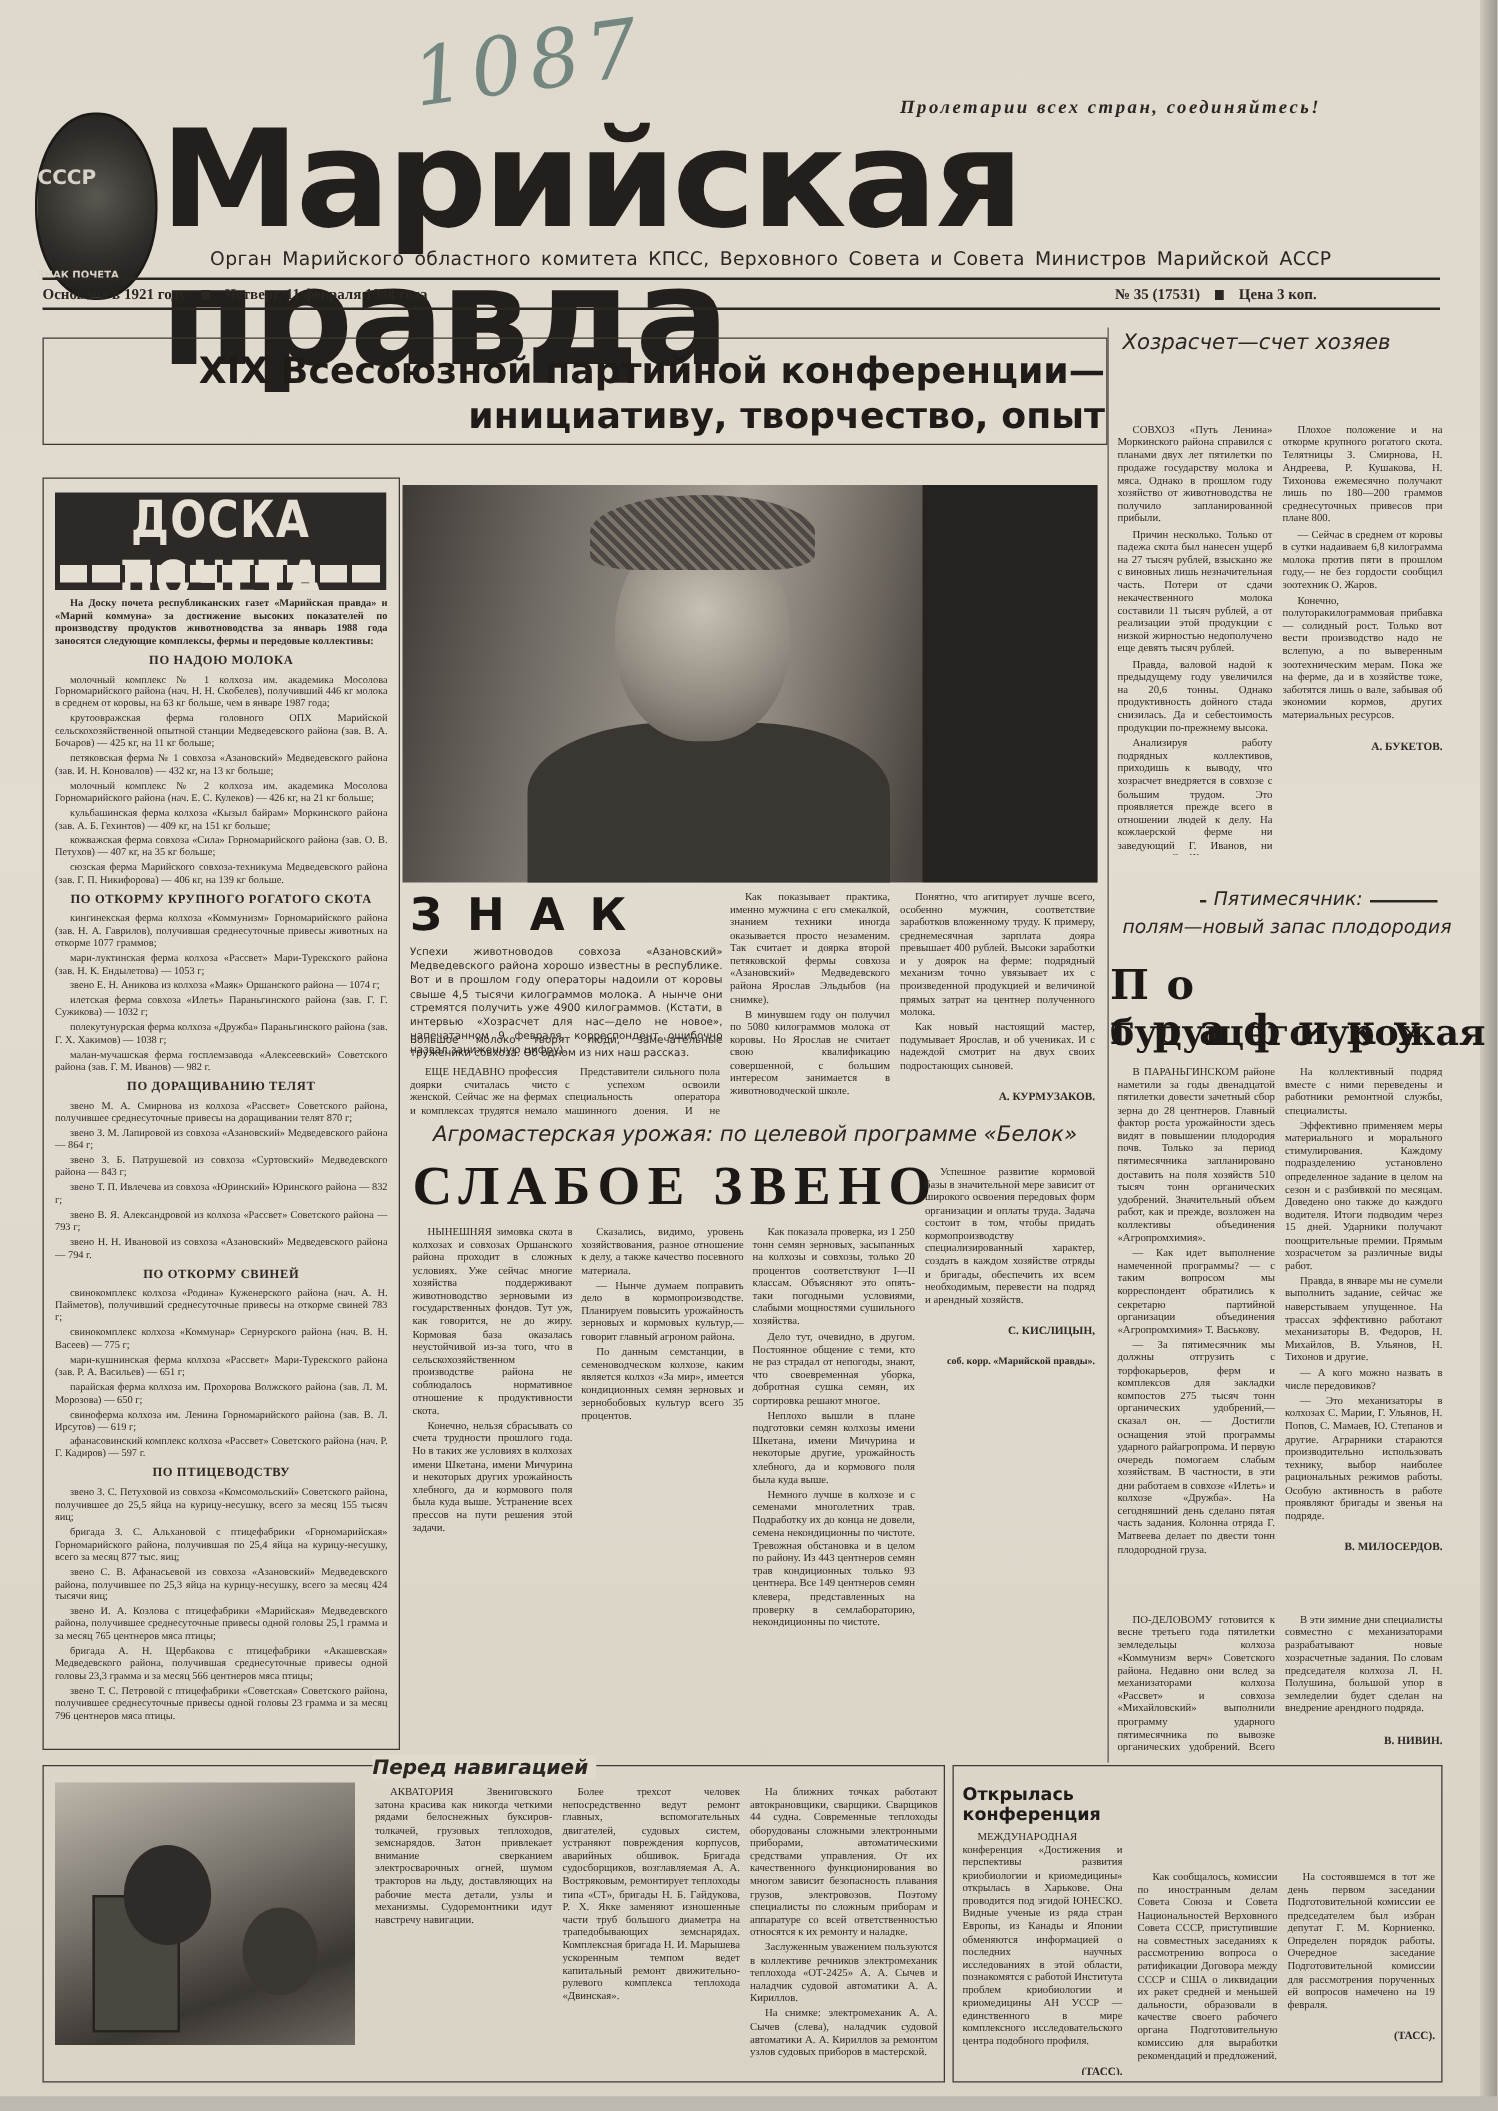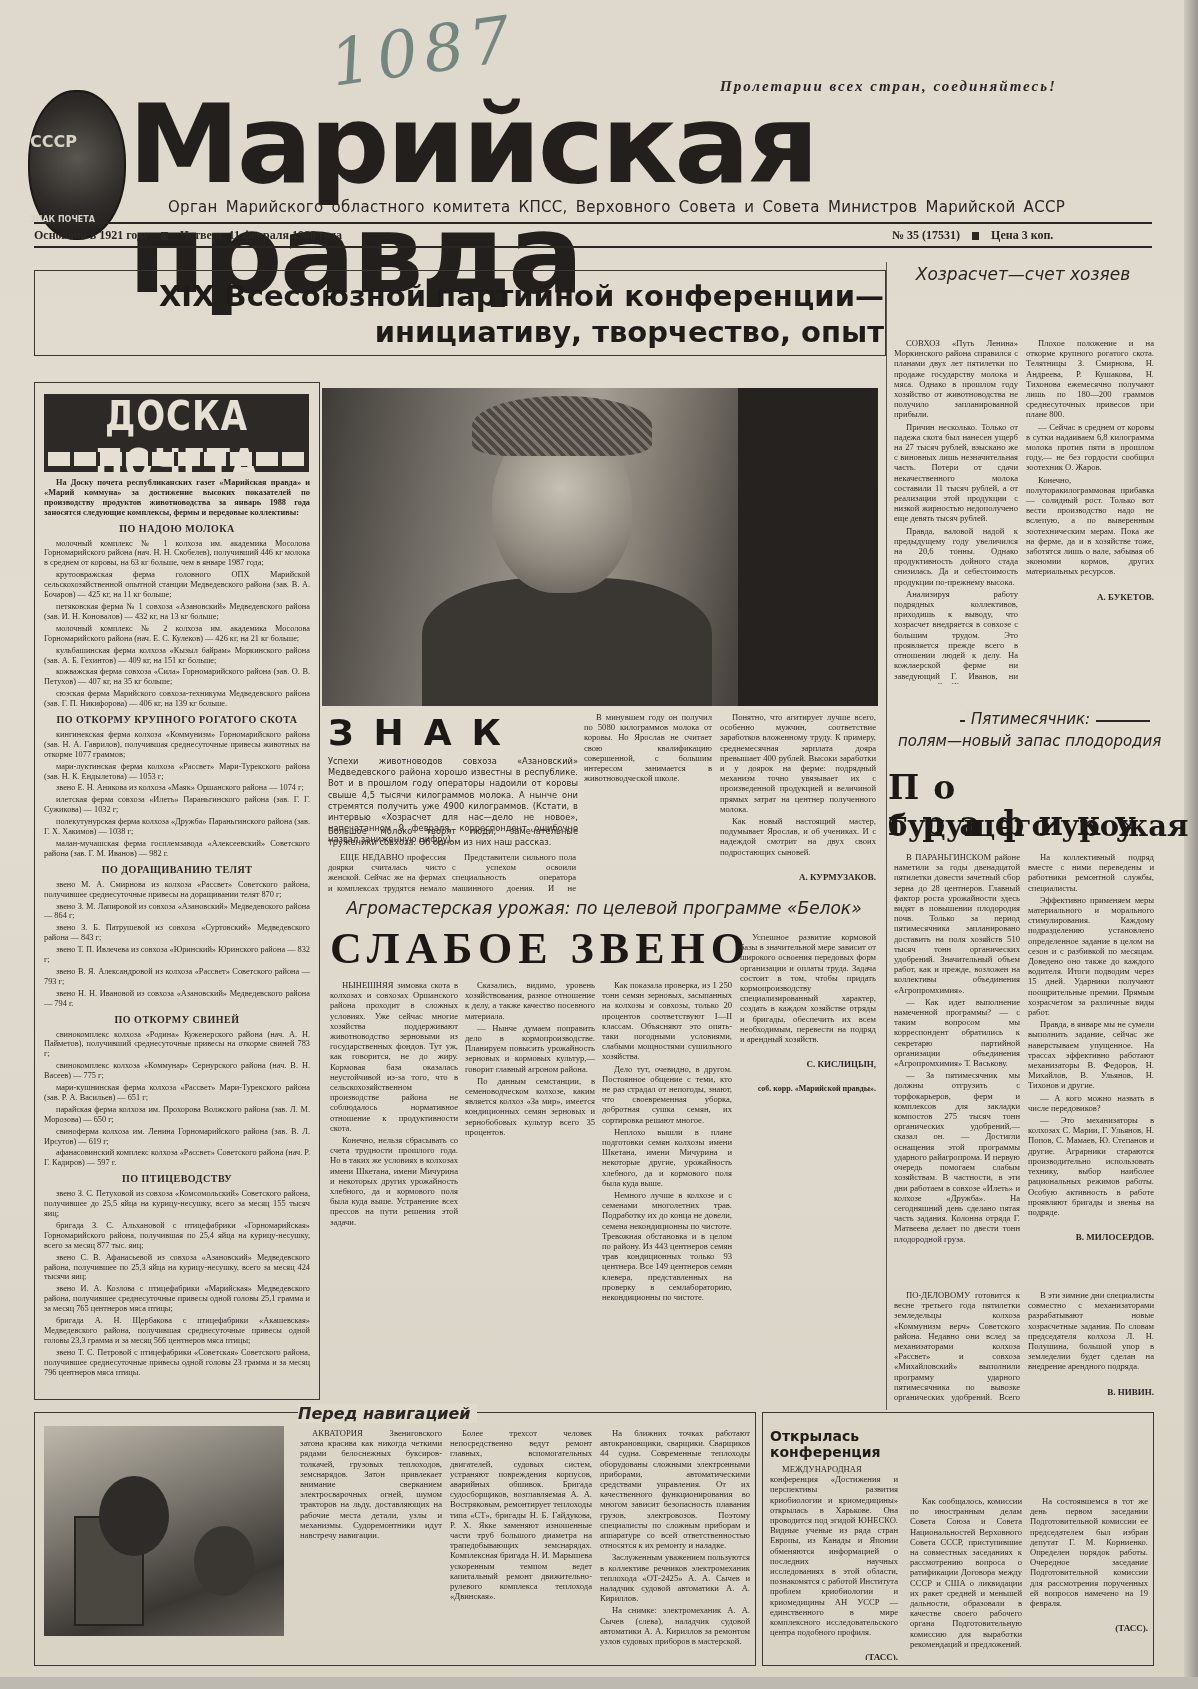--- a/index.html
+++ b/index.html
@@ -131,20 +131,21 @@
   <div class="doyar">ЗНАК</div>
   <div class="lead" style="left:328px;top:756px;width:250px">Успехи животноводов совхоза «Азановский» Медведевского района хорошо известны в республике. Вот и в прошлом году операторы надоили от коровы свыше 4,5 тысячи килограммов молока. А нынче они стремятся получить уже 4900 килограммов. (Кстати, в интервью «Хозрасчет для нас—дело не новое», напечатанном 9 февраля, корреспондент ошибочно назвал заниженную цифру).</div>
   <div class="lead" style="left:328px;top:826px;width:250px">Большое молоко творят люди, замечательные труженики совхоза. Об одном из них наш рассказ.</div>
   <div class="col" style="left:328px;top:852px;width:118px;height:42px">
       <p>ЕЩЕ НЕДАВНО профессия доярки считалась чисто женской. Сейчас же на фермах и комплексах трудятся немало мужчин. И не только механизаторами и слесарями.</p>
     </div>
   <div class="col" style="left:452px;top:852px;width:124px;height:42px">
       <p>Представители сильного пола с успехом освоили специальность оператора машинного доения. И не случайно в коллективах, где внедряются передовые технологии, появляется новое оборудование, механизмы.</p>
     </div>
   <div class="col" style="left:584px;top:712px;width:128px;height:182px">
+    <p>Как показывает практика, именно мужчина с его смекалкой, знанием техники иногда оказывается просто незаменим. Так считает и доярка второй петяковской фермы совхоза «Азановский» Медведевского района Ярослав Эльдыбов (на снимке).</p>
     <p>В минувшем году он получил по 5080 килограммов молока от коровы. Но Ярослав не считает свою квалификацию совершенной, с большим интересом занимается в животноводческой школе.</p>
   </div>
   <div class="col" style="left:720px;top:712px;width:156px;height:182px">
     <p>Понятно, что агитирует лучше всего, особенно мужчин, соответствие заработков вложенному труду. К примеру, среднемесячная зарплата дояра превышает 400 рублей. Высоки заработки и у доярок на ферме: подрядный механизм точно увязывает их с произведенной продукцией и величиной прямых затрат на центнер полученного молока.</p>
     <p>Как новый настоящий мастер, подумывает Ярослав, и об учениках. И с надеждой смотрит на двух своих подростающих сыновей.</p>
     <div class="sig">А. КУРМУЗАКОВ.</div>
     <div class="sig" style="font-weight:normal;font-style:italic">Фото В. Смирнова.</div>
   </div>
 
   <div class="rubric" style="left:330px;top:898px;width:548px;text-align:center"><span style="padding:0 8px">Агромастерская урожая: по целевой программе «Белок»</span></div>
@@ -164,21 +165,21 @@
     <p>Неплохо вышли в плане подготовки семян колхозы имени Шкетана, имени Мичурина и некоторые другие, урожайность хлебного, да и кормового поля была куда выше.</p>
     <p>Немного лучше в колхозе и с семенами многолетних трав. Подработку их до конца не довели, семена некондиционны по чистоте. Тревожная обстановка и в целом по району. Из 443 центнеров семян трав кондиционных только 93 центнера. Все 149 центнеров семян клевера, представленных на проверку в семлабораторию, некондиционны по чистоте.</p>
   </div>
   <div class="col" style="left:740px;top:932px;width:136px;height:470px">
     <p>Успешное развитие кормовой базы в значительной мере зависит от широкого освоения передовых форм организации и оплаты труда. Задача состоит в том, чтобы придать кормопроизводству специализированный характер, создать в каждом хозяйстве отряды и бригады, обеспечить их всем необходимым, перевести на подряд и арендный хозяйств.</p>
     <div class="sig">С. КИСЛИЦЫН,</div>
     <div class="sig" style="font-size:8px">соб. корр. «Марийской правды».</div>
   </div>
 
   <div class="vline" style="left:886px;top:262px;height:1148px"></div>
-  <div class="rubric" style="left:892px;top:264px;width:262px;text-align:center"><span style="padding:0 6px">Хозрасчет—счет хозяев</span></div>
+  <div class="rubric" style="left:892px;top:264px;width:262px;text-align:left"><span style="padding:0 6px">Хозрасчет—счет хозяев</span></div>
   <div class="col" style="left:894px;top:338px;width:124px;height:346px">
     <p>СОВХОЗ «Путь Ленина» Моркинского района справился с планами двух лет пятилетки по продаже государству молока и мяса. Однако в прошлом году хозяйство от животноводства не получило запланированной прибыли.</p>
     <p>Причин несколько. Только от падежа скота был нанесен ущерб на 27 тысяч рублей, взыскано же с виновных лишь незначительная часть. Потери от сдачи некачественного молока составили 11 тысяч рублей, а от реализации этой продукции с низкой жирностью недополучено еще девять тысяч рублей.</p>
     <p>Правда, валовой надой к предыдущему году увеличился на 20,6 тонны. Однако продуктивность дойного стада снизилась. Да и себестоимость продукции по-прежнему высока.</p>
     <p>Анализируя работу подрядных коллективов, приходишь к выводу, что хозрасчет внедряется в совхозе с большим трудом. Это проявляется прежде всего в отношении людей к делу. На кожлаерской ферме ни заведующий Г. Иванов, ни зоотехник О. Жаров не могли даже сказать, сколько молока получил коллектив за 1987 год и за четыре месяца зимовки. Вслепую работают и доярки. Не оказалось на ферме таблиц рационов кормления животных. Фураж расходуется здесь на глазок, без предварительного взвешивания. Последняя контрольная дойка проводилась в декабре.</p>
   </div>
   <div class="col" style="left:1026px;top:338px;width:128px;height:346px">
     <p>Плохое положение и на откорме крупного рогатого скота. Телятницы З. Смирнова, Н. Андреева, Р. Кушакова, Н. Тихонова ежемесячно получают лишь по 180—200 граммов среднесуточных привесов при плане 800.</p>
     <p>— Сейчас в среднем от коровы в сутки надаиваем 6,8 килограмма молока против пяти в прошлом году,— не без гордости сообщил зоотехник О. Жаров.</p>
     <p>Конечно, полуторакилограммовая прибавка — солидный рост. Только вот вести производство надо не вслепую, а по выверенным зоотехническим мерам. Пока же на ферме, да и в хозяйстве тоже, заботятся лишь о валe, забывая об экономии кормов, других материальных ресурсов.</p>

